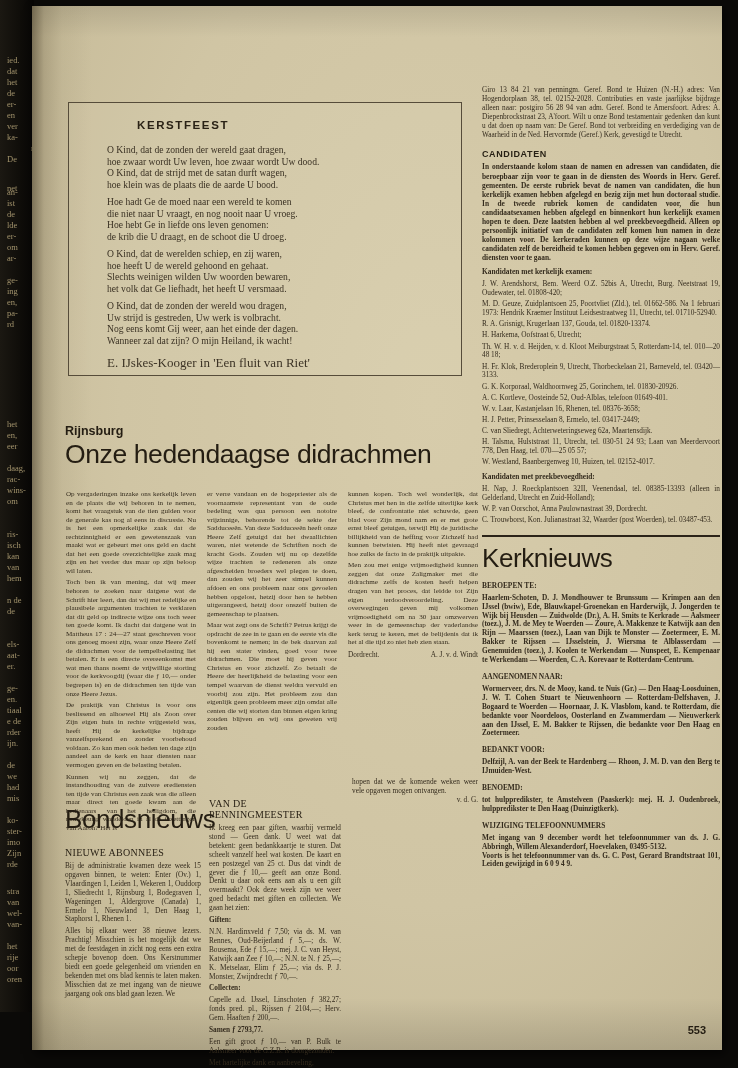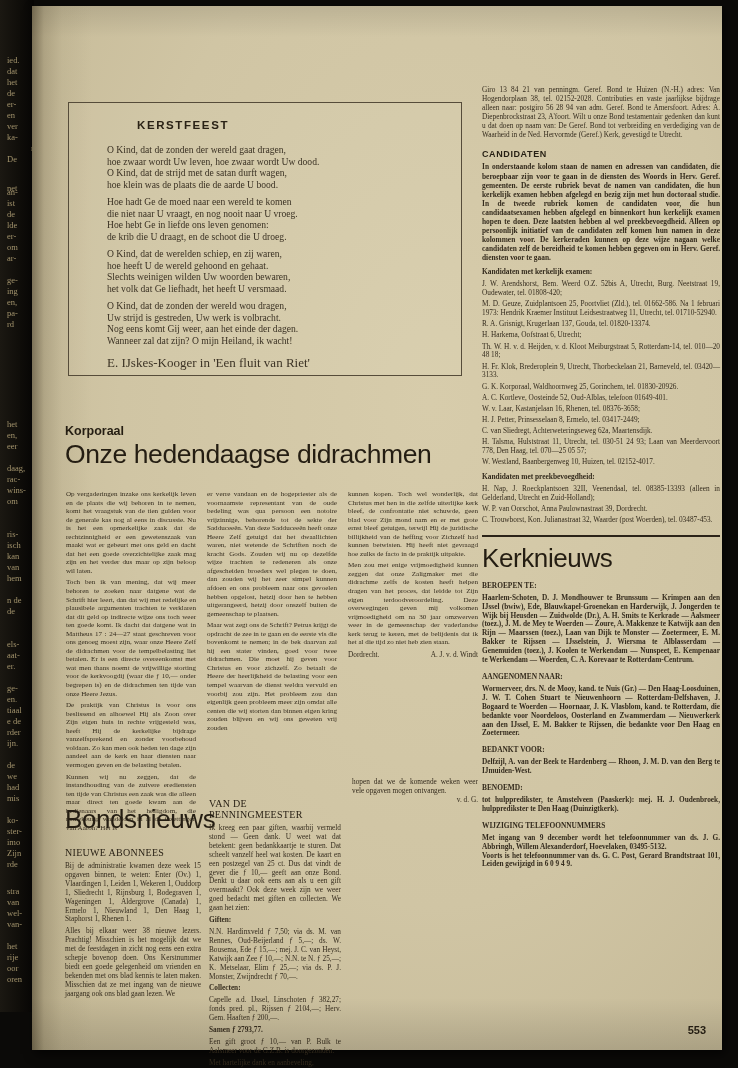--- a/index.html
+++ b/index.html
@@ -161,21 +161,21 @@
 het volk dat Ge liefhadt, het heeft U versmaad.</p>
           <p class="stanza">O Kind, dat de zonden der wereld wou dragen,
 Uw strijd is gestreden, Uw werk is volbracht.
 Nog eens komt Gij weer, aan het einde der dagen.
 Wanneer zal dat zijn? O mijn Heiland, ik wacht!</p>
         </div>
       <div class="poem-attrib">E. IJskes-Kooger in 'Een fluit van Riet'</div>
     </div>
 
     <div id="ingz">
-      <p class="ingz-label">Korporaal</p>
+      <p class="ingz-label">Rijnsburg</p>
       <h1 class="headline">Onze hedendaagse didrachmen</h1>
     </div>
 
     <div id="article">
       <div class="acol">
 
       <p class="small just apara">Op vergaderingen inzake ons kerkelijk leven en de plaats die wij behoren in te nemen, komt het vraagstuk van de tien gulden voor de generale kas nog al eens in discussie. Nu is het een opmerkelijke zaak dat de rechtzinnigheid er een gewetenszaak van maakt wat er gebeurt met ons geld en dacht dat het een goede overzichtelijke zaak mag zijn en het verder dus maar op zijn beloop wil laten.</p>
           <p class="small just apara">Toch ben ik van mening, dat wij meer behoren te zoeken naar datgene wat de Schrift hier leert, dan dat wij met redelijke en plausibele argumenten trachten te verklaren dat dit geld op indirecte wijze ons toch weer ten goede komt. Ik dacht dat datgene wat in Mattheus 17 : 24—27 staat geschreven voor ons genoeg moest zijn, waar onze Heere Zelf de didrachmen voor de tempelbelasting liet betalen. Er is een directe overeenkomst met wat men thans noemt de vrijwillige storting voor de kerkvoogdij (waar die ƒ 10,— onder begrepen is) en de didrachmen ten tijde van onze Heere Jezus.</p>
           <p class="small just apara">De praktijk van Christus is voor ons beslissend en alhoewel Hij als Zoon over Zijn eigen huis in rechte vrijgesteld was, heeft Hij de kerkelijke bijdrage vanzelfsprekend en zonder voorbehoud voldaan. Zo kan men ook heden ten dage zijn aandeel aan de kerk en haar diensten naar vermogen geven en de belasting betalen.</p>
           <p class="small just apara">Kunnen wij nu zeggen, dat de instandhouding van de zuivere erediensten ten tijde van Christus een zaak was die alleen maar direct ten goede kwam aan de bedienaars van het heiligdom, die nauwkeurig wandelden in al de inzettingen van Aaron? Het is</p>

